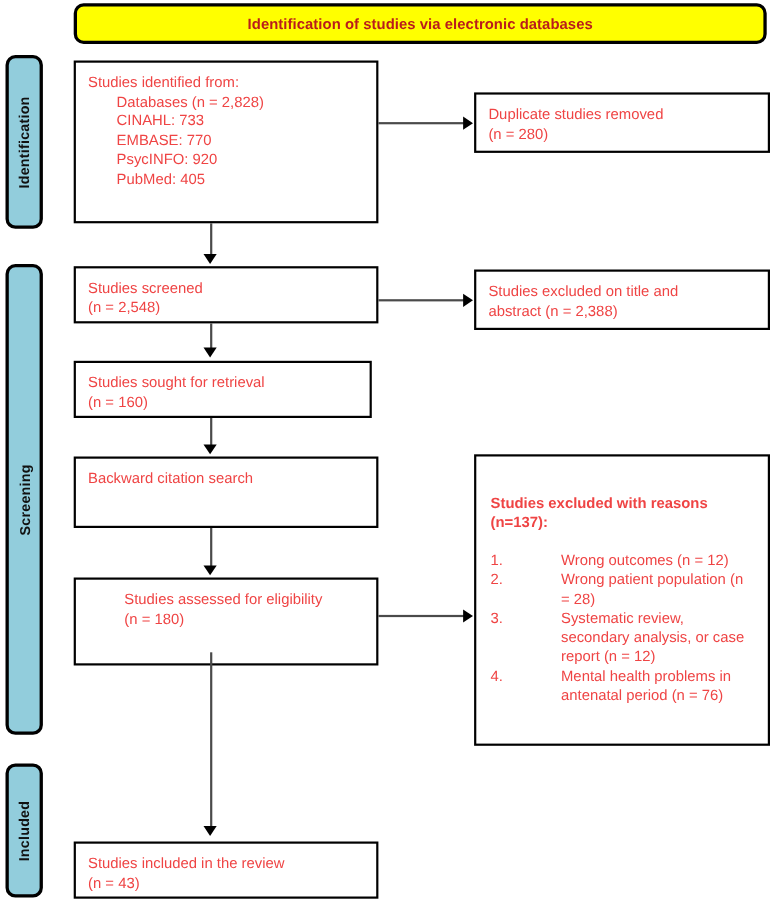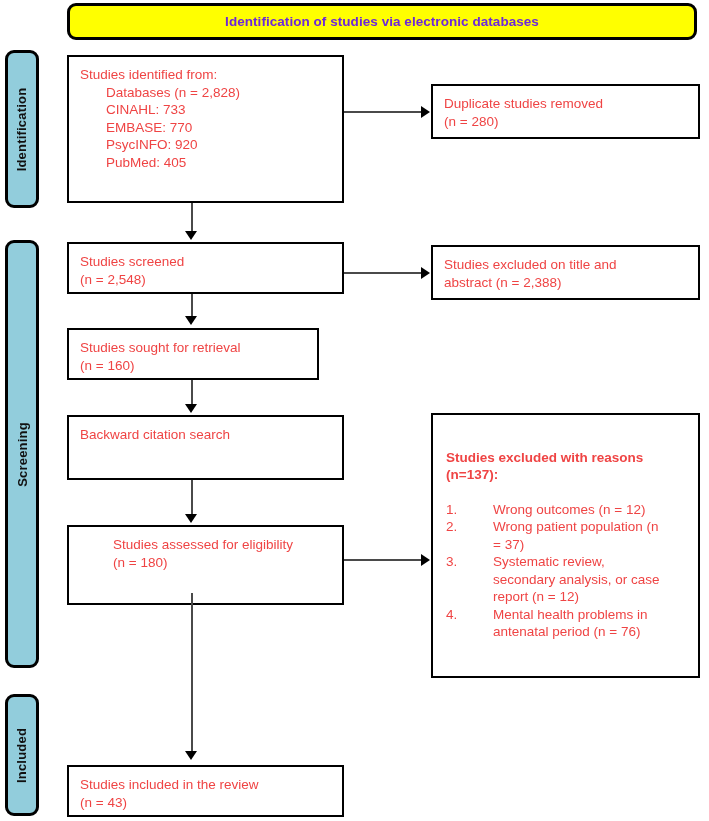--- a/index.html
+++ b/index.html
@@ -24,21 +24,21 @@
     position: absolute;
     background: #FFFF00;
     border: 3px solid #000000;
     border-radius: 9px;
     box-sizing: border-box;
     display: flex;
     align-items: center;
     justify-content: center;
     font-weight: bold;
     font-size: 13.5px;
-    color: #6d28d9;
+    color: #b91c1c;
     letter-spacing: 0.05px;
   }
 
   
   .stage-label {
     position: absolute;
     background: #92CDDC;
     border: 3px solid #000000;
     border-radius: 9px;
     box-sizing: border-box;
@@ -91,20 +91,21 @@
     display: flex;
     align-items: flex-start;
     line-height: 1.30;
   }
   .reasons li .num {
     width: 47px;
     flex: 0 0 47px;
   }
   .reasons li .txt {
     flex: 1 1 auto;
+    margin-left: 17px;
   }
 
   
   .conn-v {
     position: absolute;
     width: 1.6px;
     background: #4a4a4a;
   }
   .conn-h {
     position: absolute;
@@ -164,21 +165,21 @@
   <div class="box" style="left:67px; top:242px; width:277px; height:52px;">
     <div class="line">Studies screened</div>
     <div class="line">(n = 2,548)</div>
   </div>
 
   <div class="box" style="left:431px; top:245px; width:269px; height:55px;">
     <div class="line">Studies excluded on title and</div>
     <div class="line">abstract (n = 2,388)</div>
   </div>
 
-  <div class="box" style="left:67px; top:328px; width:252px; height:52px;">
+  <div class="box" style="left:67px; top:328px; width:271px; height:52px;">
     <div class="line">Studies sought for retrieval</div>
     <div class="line">(n = 160)</div>
   </div>
 
   <div class="box" style="left:67px; top:415px; width:277px; height:65px;">
     <div class="line">Backward citation search</div>
   </div>
 
   <div class="box" style="left:67px; top:525px; width:277px; height:80px;padding-left:44px;">
     <div class="line">Studies assessed for eligibility</div>
@@ -194,21 +195,21 @@
       <li>
         <span class="num">1.</span>
         <span class="txt">
           <span class="line">Wrong outcomes (n = 12)</span>
         </span>
       </li>
       <li>
         <span class="num">2.</span>
         <span class="txt">
           <span class="line">Wrong patient population (n</span>
-          <span class="line">= 37)</span>
+          <span class="line">= 28)</span>
         </span>
       </li>
       <li>
         <span class="num">3.</span>
         <span class="txt">
           <span class="line">Systematic review,</span>
           <span class="line">secondary analysis, or case</span>
           <span class="line">report (n = 12)</span>
         </span>
       </li>

